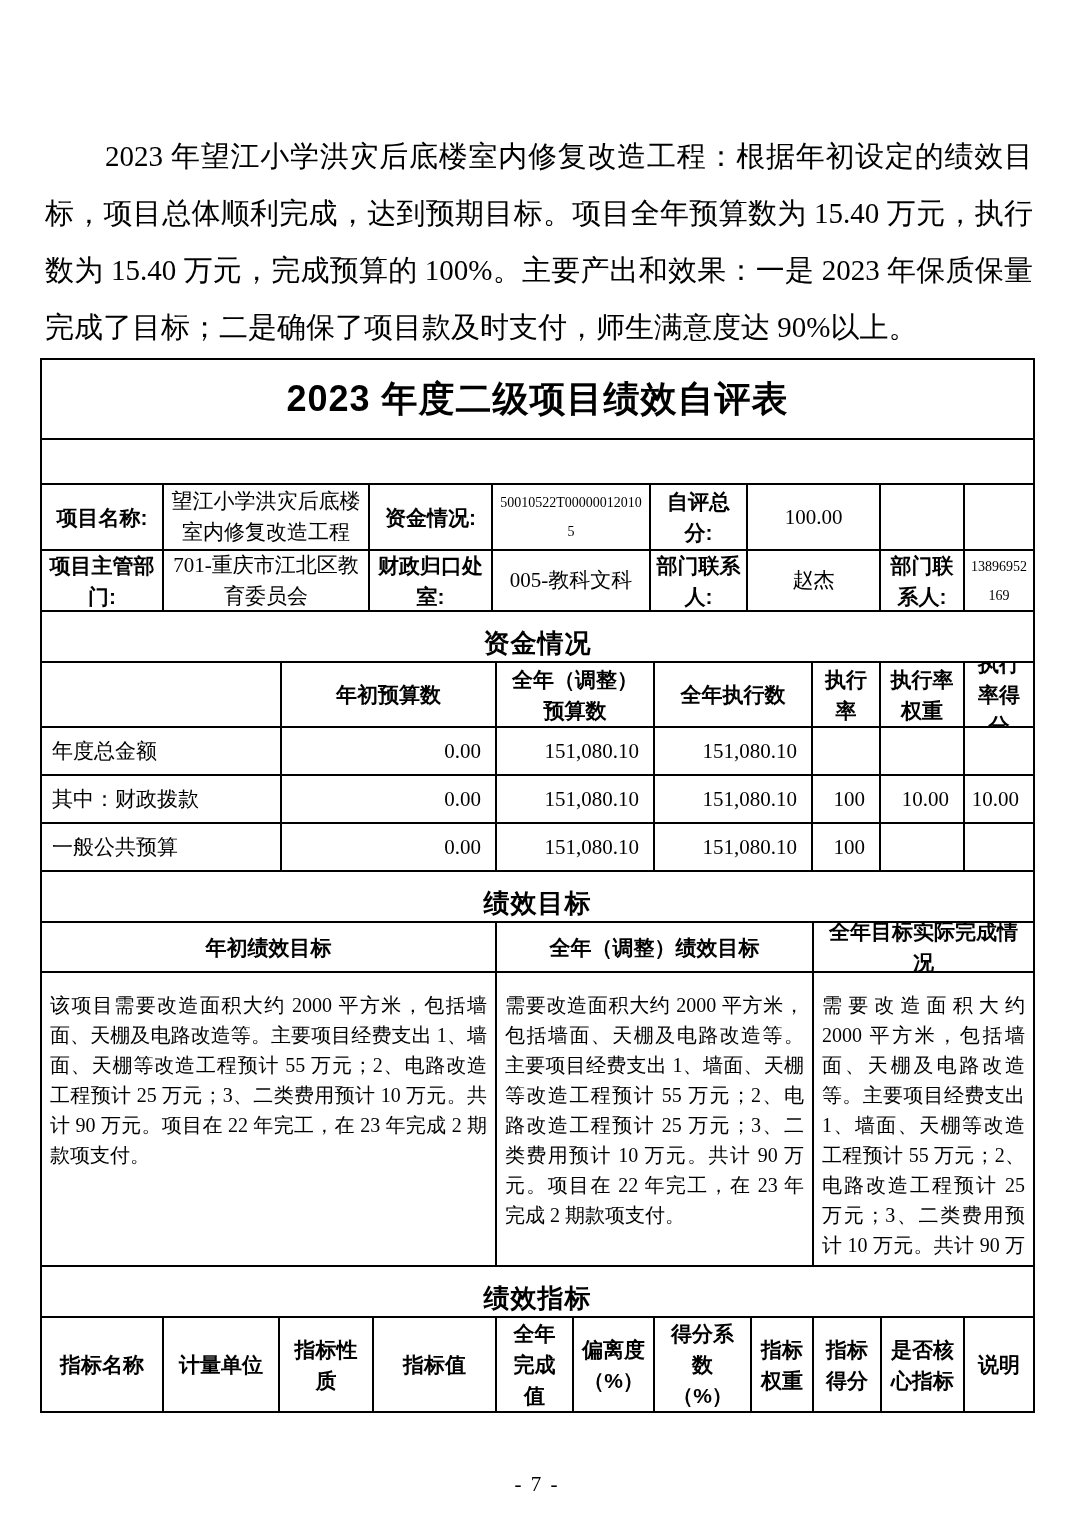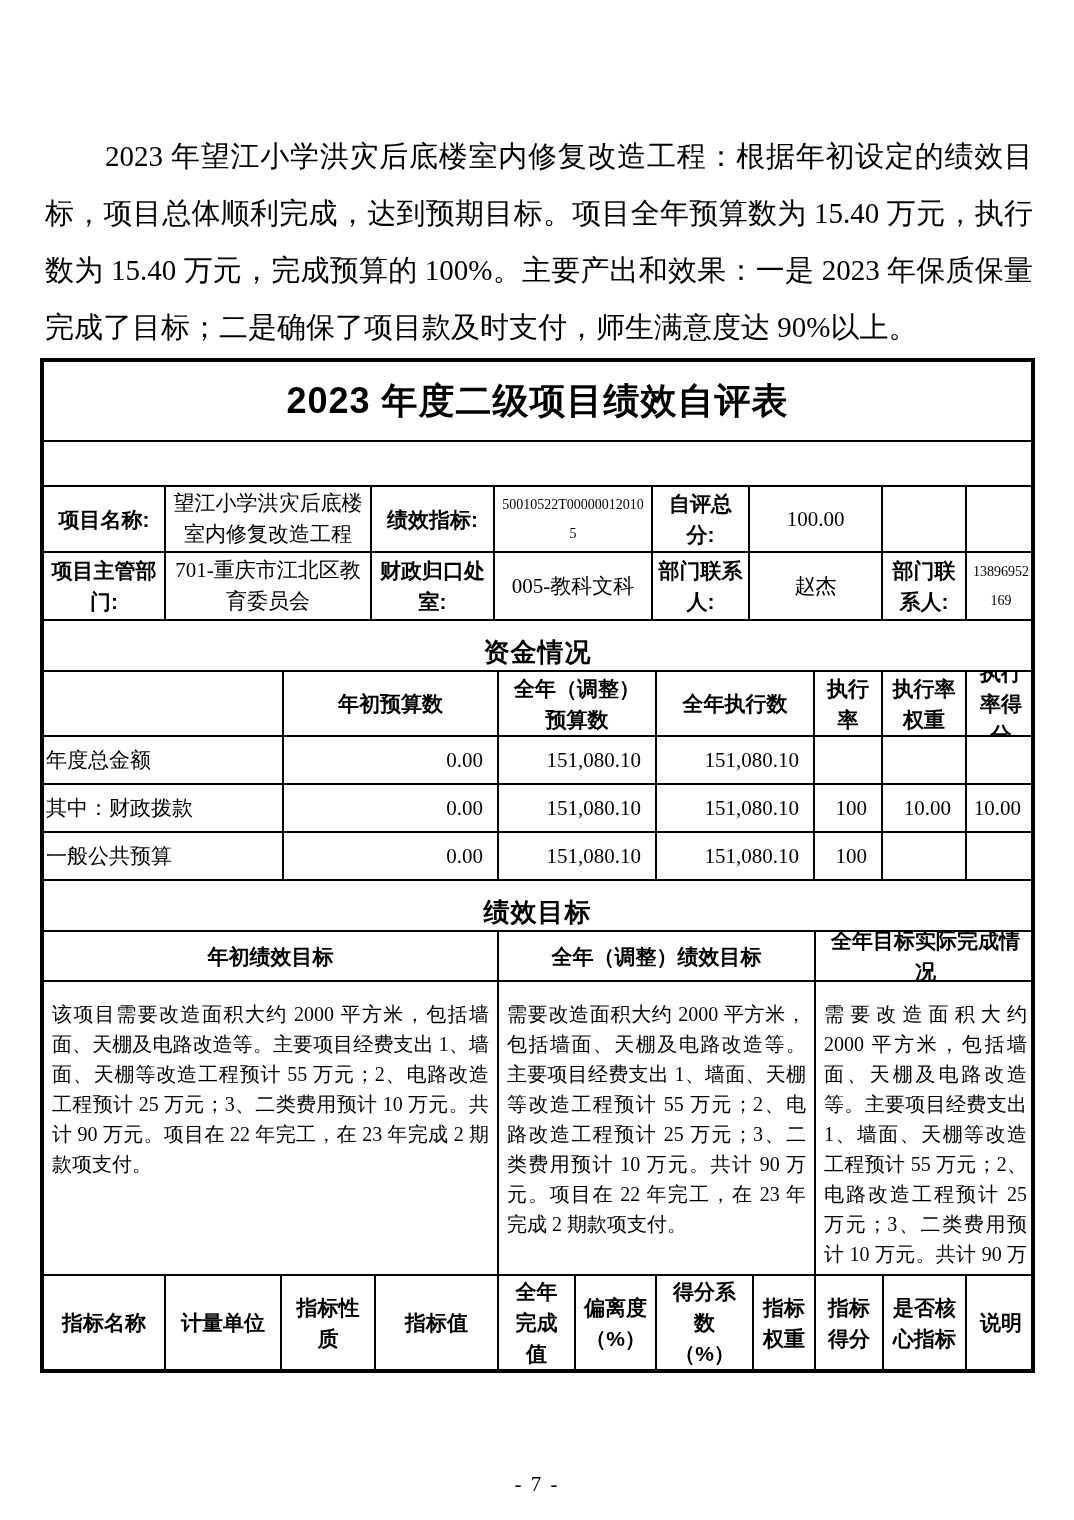--- a/index.html
+++ b/index.html
@@ -13,21 +13,21 @@
   .intro {
     position: absolute;
     left: 45px; top: 128px; width: 988px;
     font-size: 29px; line-height: 57px;
     text-align: justify;
     text-indent: 60px;
   }
   .doc-table {
     position: absolute;
     left: 40px; top: 358px; width: 995px;
-    border: 4px solid #000000;
+    border: 2px solid #000000;
     background: #fff;
   }
   .trow { display: grid; border-top: 2px solid #000; }
   .trow:first-child { border-top: none; }
   .cell {
     border-left: 2px solid #000;
     display: flex; flex-direction: column;
     align-items: center; justify-content: center;
     text-align: center;
     overflow: hidden;
@@ -36,28 +36,28 @@
   }
   .cell:first-child { border-left: none; }
   .hei {
     font-family: "Liberation Sans", "DejaVu Sans", sans-serif;
     font-weight: bold;
   }
   .row-title { height: 78px; display: flex; align-items: center; justify-content: center; }
   .row-title .title-text { font-size: 36px; letter-spacing: 1px; }
   .row-empty { height: 45px; }
   .row-info-1 { grid-template-columns: 120px 206px 123px 158px 97px 133px 84px 70px; height: 66px; }
-  .row-info-2 { grid-template-columns: 120px 206px 123px 158px 97px 133px 84px 70px; height: 68px; }
+  .row-info-2 { grid-template-columns: 120px 206px 123px 158px 97px 133px 84px 70px; height: 61px; }
   .row-section { height: 51px; display: flex; align-items: flex-end; justify-content: center; }
   .row-section .section-text { font-size: 26px; letter-spacing: 1px; }
   .fund-cols { grid-template-columns: 238px 215px 158px 158px 68px 84px 70px; }
   .row-fund-header { height: 65px; }
   .row-fund { height: 48px; }
   .row-fund .cell { font-size: 21px; }
-  .cell.left { align-items: flex-start; text-align: left; padding-left: 2px; }
+  .cell.left { align-items: flex-start; text-align: left; padding-left: 10px; }
   .cell.num { align-items: flex-end; text-align: right; padding-right: 14px; }
   .goal-cols { grid-template-columns: 453px 317px 221px; }
   .row-goal-header { height: 50px; }
   .row-goal-body { height: 294px; }
   .row-goal-body .cell {
     align-items: flex-start; justify-content: flex-start;
     text-align: justify;
     font-size: 20px; line-height: 30px;
     padding: 17px 8px;
   }
@@ -82,21 +82,21 @@
 
   <div class="trow row-title">
     <span class="title-text hei">2023 年度二级项目绩效自评表</span>
   </div>
 
   <div class="trow row-empty"></div>
 
   <div class="trow row-info-1">
     <div class="cell hei">项目名称:</div>
     <div class="cell">望江小学洪灾后底楼室内修复改造工程</div>
-    <div class="cell hei">绩效指标:</div>
+    <div class="cell hei">资金情况:</div>
     <div class="cell mono-wrap">50010522T000000120105</div>
     <div class="cell hei">自评总分:</div>
     <div class="cell">100.00</div>
     <div class="cell"></div>
     <div class="cell"></div>
   </div>
 
   <div class="trow row-info-2">
     <div class="cell hei">项目主管部门:</div>
     <div class="cell">701-重庆市江北区教育委员会</div>
@@ -161,20 +161,23 @@
     <div class="cell hei">全年（调整）绩效目标</div>
     <div class="cell hei">全年目标实际完成情况</div>
   </div>
 
   <div class="trow goal-cols row-goal-body">
     <div class="cell">该项目需要改造面积大约 2000 平方米，包括墙面、天棚及电路改造等。主要项目经费支出 1、墙面、天棚等改造工程预计 55 万元；2、电路改造工程预计 25 万元；3、二类费用预计 10 万元。共计 90 万元。项目在 22 年完工，在 23 年完成 2 期款项支付。</div>
     <div class="cell">需要改造面积大约 2000 平方米，包括墙面、天棚及电路改造等。主要项目经费支出 1、墙面、天棚等改造工程预计 55 万元；2、电路改造工程预计 25 万元；3、二类费用预计 10 万元。共计 90 万元。项目在 22 年完工，在 23 年完成 2 期款项支付。</div>
     <div class="cell">需要改造面积大约 2000 平方米，包括墙面、天棚及电路改造等。主要项目经费支出 1、墙面、天棚等改造工程预计 55 万元；2、电路改造工程预计 25 万元；3、二类费用预计 10 万元。共计 90 万元。在 23 年完成项目质保金等支付。</div>
   </div>
 
+  <div class="trow row-section">
+    <span class="section-text hei">绩效指标</span>
+  </div>
 
   <div class="trow ind-cols row-ind-header">
     <div class="cell hei">指标名称</div>
     <div class="cell hei">计量单位</div>
     <div class="cell hei">指标性质</div>
     <div class="cell hei">指标值</div>
     <div class="cell hei">全年完成值</div>
     <div class="cell hei">偏离度（%）</div>
     <div class="cell hei">得分系数（%）</div>
     <div class="cell hei">指标权重</div>

